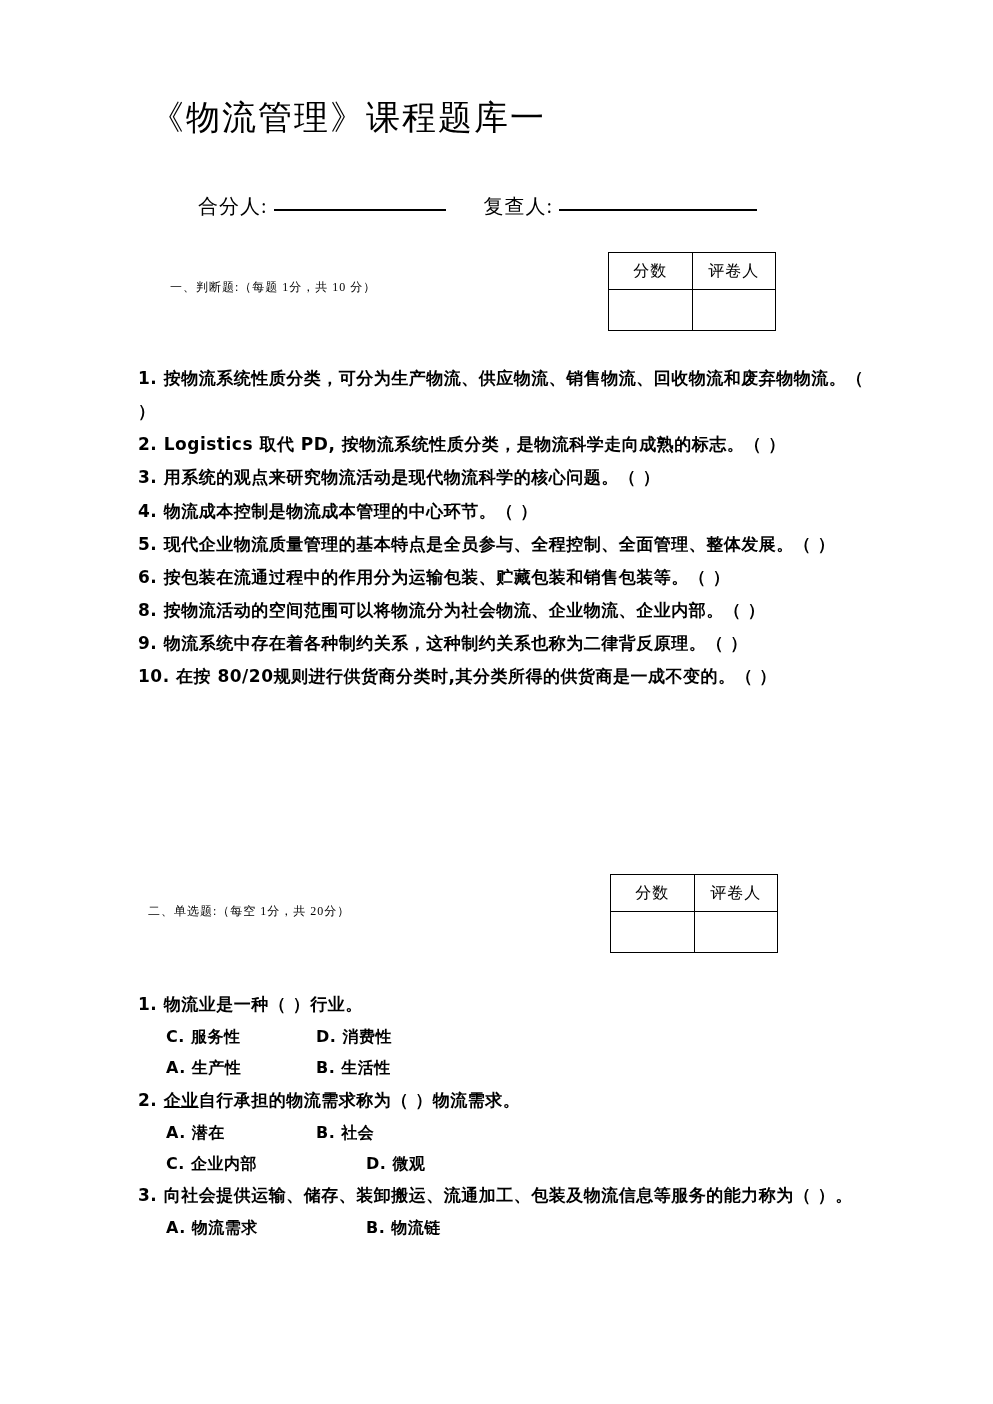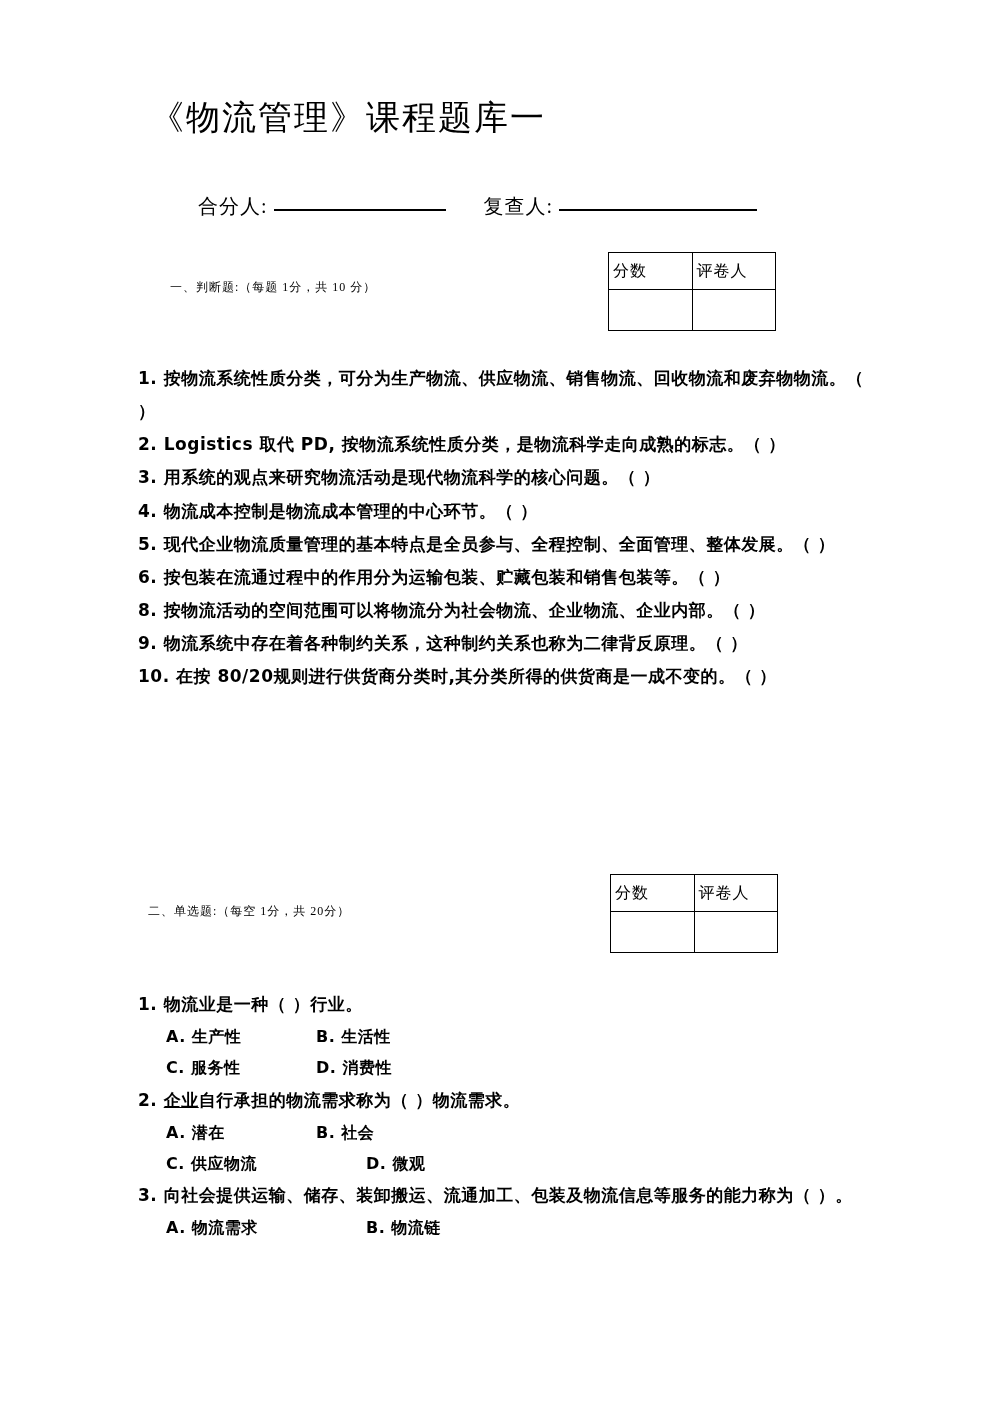--- a/index.html
+++ b/index.html
@@ -68,21 +68,21 @@
   
   .score-table {
     position: absolute;
     border-collapse: collapse;
     width: 168px;
     font-size: 16px;
     letter-spacing: 1px;
   }
   .score-table td {
     border: 1px solid #000;
-    text-align: left;
+    text-align: center;
     vertical-align: middle;
     width: 50%;
   }
   .score-table .hdr-cell {
     height: 36px;
     padding: 0 4px;
   }
   .score-table .blank-cell {
     height: 38px;
   }
@@ -188,22 +188,22 @@
       <td class="blank-cell"></td>
       <td class="blank-cell"></td>
     </tr>
   </tbody>
     </table>
 
   <div class="section-heading" id="section-2-heading">二、单选题:（每空  1分，共 20分）</div>
 
   <div class="qblock" id="section-2-questions">
       <div class="question"><span>1. </span><span class="qtext">物流业是一种（        ）行业。</span></div>
+      <div class="choice-row"><span class="choice-a">C. 服务性</span><span class="choice-b">D. 消费性</span></div>
       <div class="choice-row"><span class="choice-a">A. 生产性</span><span class="choice-b">B. 生活性</span></div>
-      <div class="choice-row"><span class="choice-a">C. 服务性</span><span class="choice-b">D. 消费性</span></div>
       <div class="question"><span>2. </span><span class="underlined">企业</span><span class="qtext">自行承担的物流需求称为（        ）物流需求。</span></div>
       <div class="choice-row"><span class="choice-a">A. 潜在</span><span class="choice-b">B. 社会</span></div>
-      <div class="choice-row choice-wide"><span class="choice-a">C. 供应物流</span><span class="choice-b">D. 微观</span></div>
+      <div class="choice-row choice-wide"><span class="choice-a">C. 企业内部</span><span class="choice-b">D. 微观</span></div>
       <div class="question"><span>3. </span><span class="qtext">向社会提供运输、储存、装卸搬运、流通加工、包装及物流信息等服务的能力称为（        ）。</span></div>
       <div class="choice-row choice-wide"><span class="choice-a">A. 物流需求</span><span class="choice-b">B. 物流链</span></div>
     </div>
 
 </div>
 
 </body></html>

